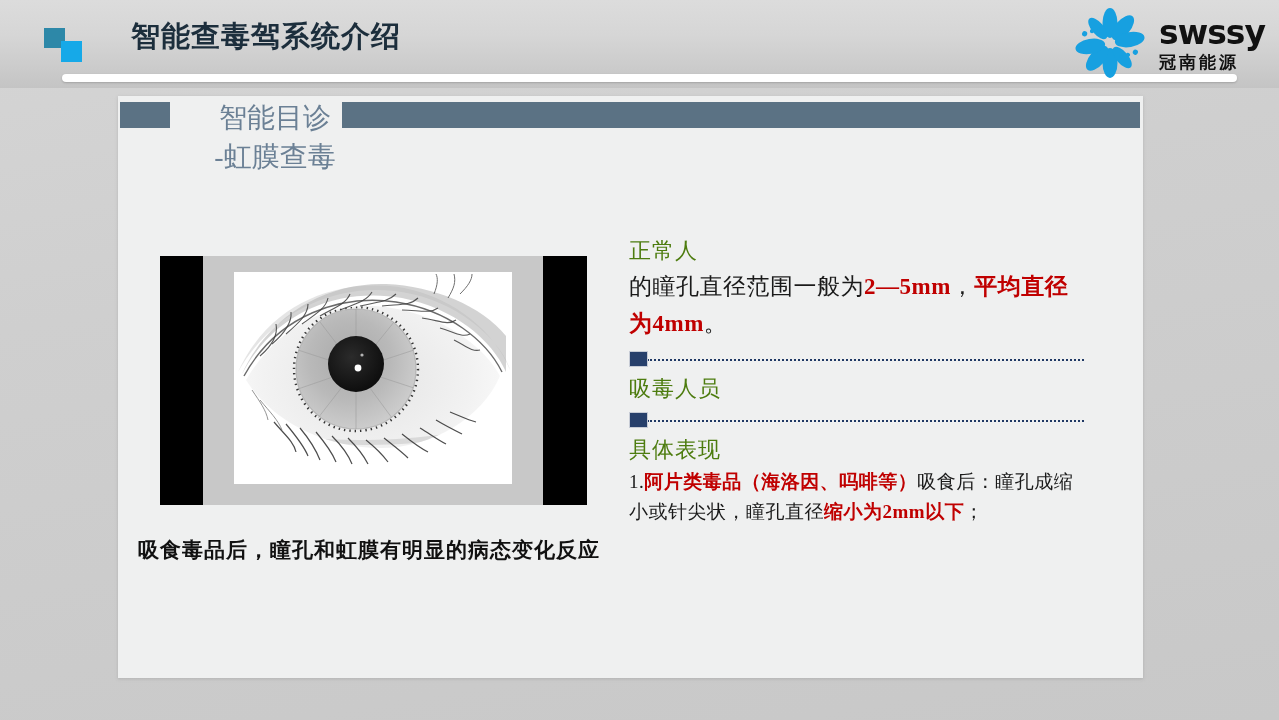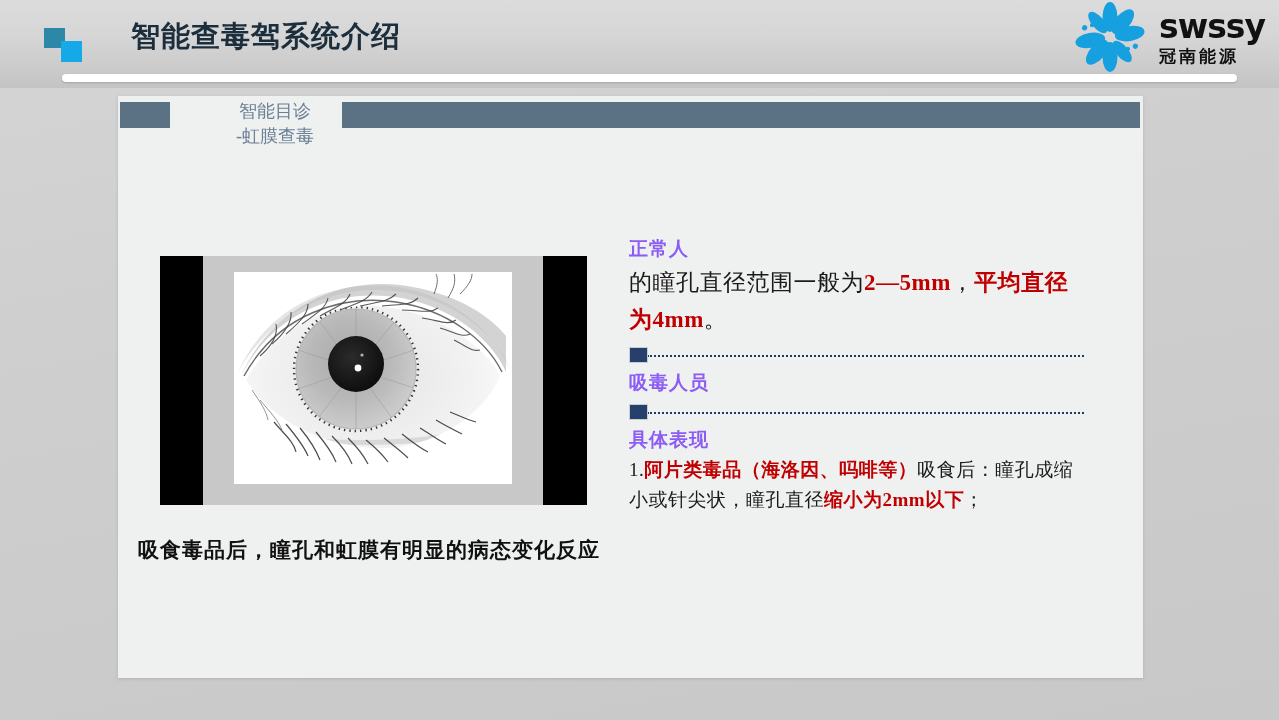--- a/index.html
+++ b/index.html
@@ -59,21 +59,21 @@
     left: 62px; top: 74px;
     width: 1175px; height: 8px;
     background: #ffffff;
     border-radius: 4px;
     box-shadow: 0 1px 2px rgba(120,120,120,0.45);
   }
 
   
   #brand {
     position: absolute;
-    right: 14px; top: 1px;
+    right: 14px; top: 7px;
     height: 72px;
     display: flex;
     align-items: center;
   }
   #brand-mark {
     width: 82px; height: 70px;
     margin-right: 8px;
     position: relative;
   }
   #brand-text {
@@ -118,21 +118,21 @@
     left: 224px; top: 6px;
     width: 798px; height: 26px;
     background: #5b7284;
   }
 
   #section-title {
     position: absolute;
     left: 72px; top: 3px;
     width: 170px;
     font-family: "Liberation Serif", "DejaVu Serif", serif;
-    font-size: 18px;
+    font-size: 28px;
     color: #6b8095;
     line-height: 1.38;
     text-align: center;
     z-index: 5;
   }
   #section-title .line2 { display: block; }
 
   
   #eye-figure {
     position: absolute;
@@ -173,23 +173,23 @@
   }
 
   
   #text-col {
     position: absolute;
     left: 511px; top: 140px;
     width: 455px;
   }
   .blk-head {
     font-family: "Liberation Serif", "DejaVu Serif", serif;
-    font-size: 19px;
-    font-weight: bold;
-    color: #8b5cf6;
+    font-size: 22px;
+    font-weight: normal;
+    color: #4d7c0f;
     letter-spacing: 1px;
     margin-bottom: 2px;
   }
   .blk-body {
     font-family: "Liberation Serif", "DejaVu Serif", serif;
     font-size: 23px;
     color: #1a1a1a;
     line-height: 1.62;
     letter-spacing: 0.5px;
   }

